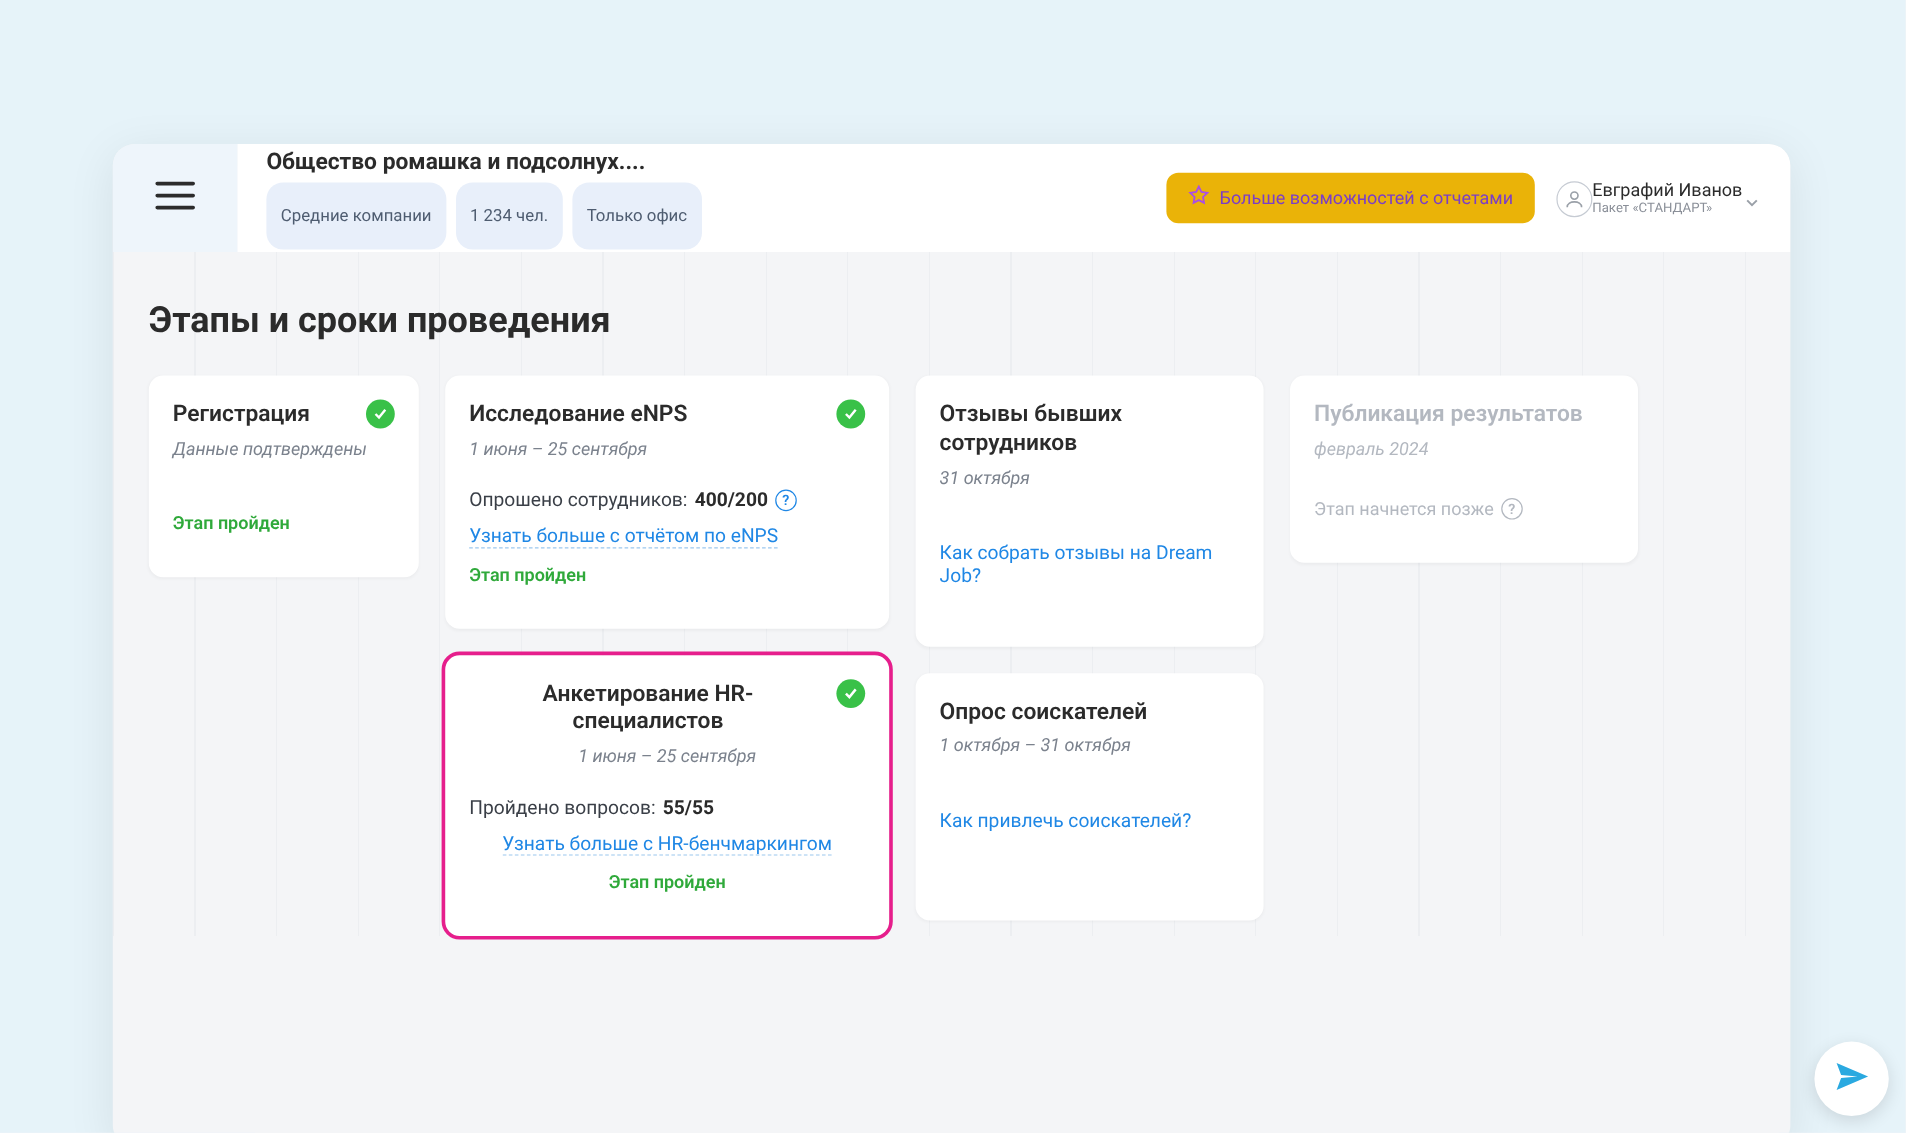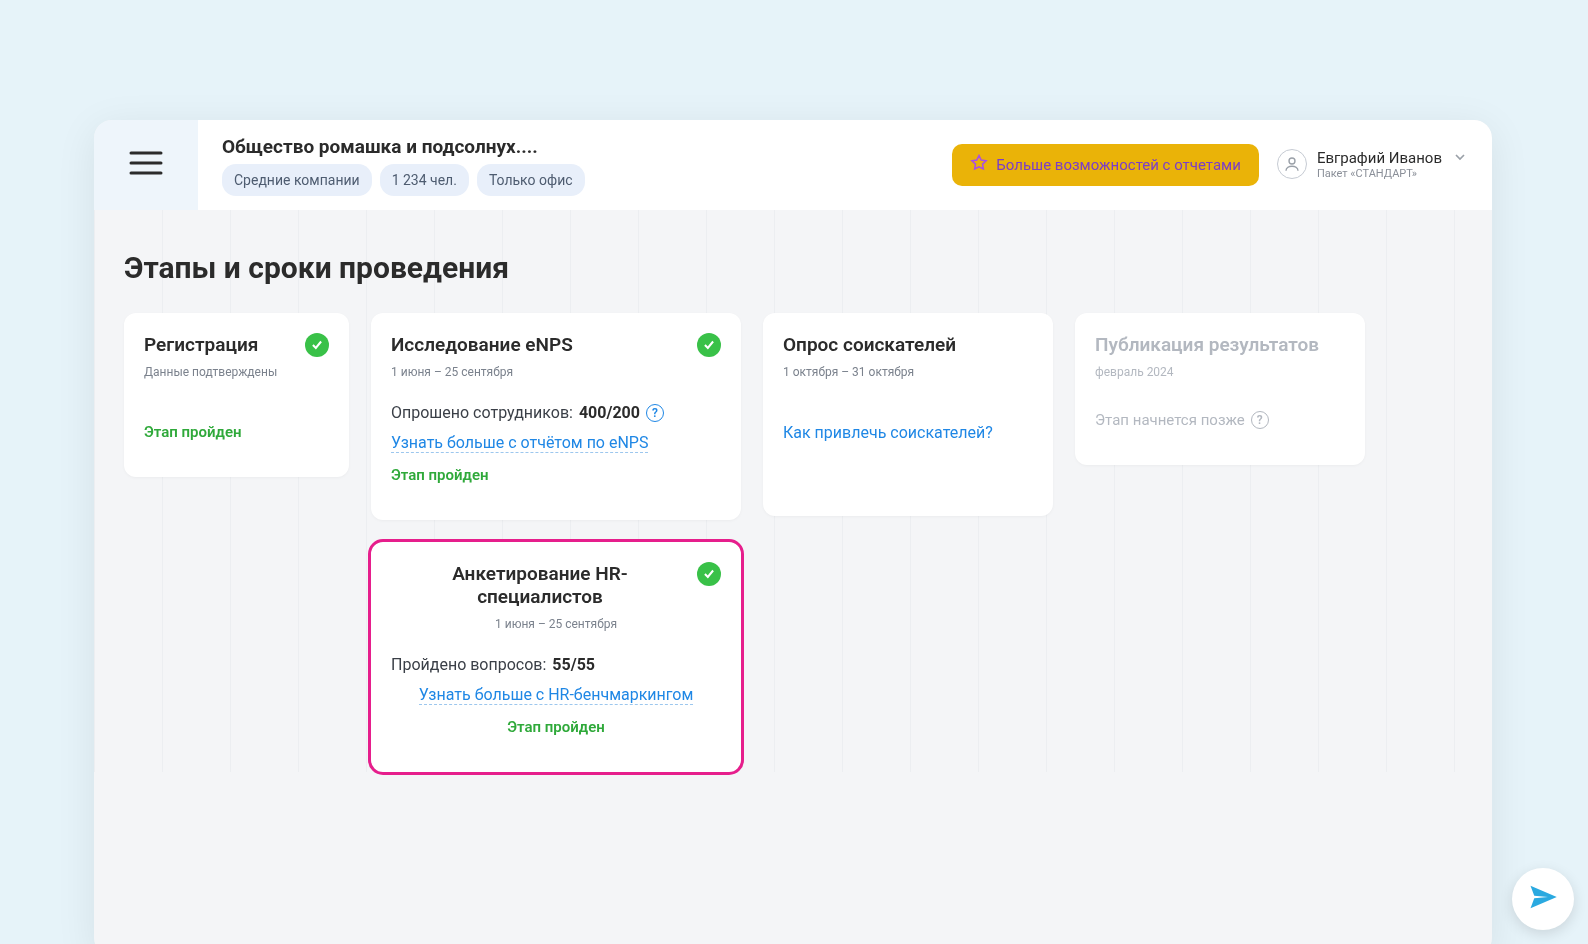--- a/index.html
+++ b/index.html
@@ -45,36 +45,36 @@
     justify-content: space-between;
     border-top-right-radius: 18px;
   }
   .header-left { display: flex; flex-direction: column; gap: 6px; }
   .org-title { font-size: 19px; font-weight: 700; color: #2b2b2b; }
   .chips { display: flex; gap: 8px; }
   .chip {
     background: #e8effa;
     color: #4e5c70;
     font-size: 14px;
-    padding: 8px 12px;
+    padding: 20px 12px;
     border-radius: 14px;
   }
   .header-right { display: flex; align-items: center; gap: 18px; }
   .promo {
     display: flex;
     align-items: center;
     gap: 8px;
     background: #eab308;
     color: #7b3ec7;
     font-size: 15px;
     padding: 10px 18px;
     border-radius: 10px;
   }
   .promo svg { width: 18px; height: 18px; }
-  .user-block { display: flex; align-items: flex-start; gap: 10px; cursor: pointer; }
+  .user-block { display: flex; align-items: flex-end; cursor: pointer; }
   .avatar {
     width: 30px; height: 30px;
     border: 1.5px solid #c6cbd3;
     border-radius: 50%;
     display: flex; align-items: center; justify-content: center;
   }
   .avatar svg { width: 18px; height: 18px; }
   .user-text { display: flex; flex-direction: column; line-height: 1.2; }
   .user-name { font-size: 15px; color: #2b2b2b; }
   .user-plan { font-size: 11px; color: #8a8f98; }
@@ -103,21 +103,21 @@
   .card.highlight { outline: 3px solid #e61e8c; border-radius: 12px; text-align: center; }
   .card-head { display: flex; align-items: flex-start; justify-content: space-between; gap: 8px; margin-bottom: 8px; }
   .card-title { font-size: 19px; font-weight: 600; color: #2b2b2b; line-height: 1.25; }
   .card-title.muted { color: #b3b8c0; }
   .check {
     width: 24px; height: 24px; flex-shrink: 0;
     background: #39c148; border-radius: 50%;
     display: flex; align-items: center; justify-content: center;
   }
   .check svg { width: 14px; height: 14px; }
-  .card-sub { font-size: 12px; color: #7b828d; margin-bottom: 24px; }
+  .card-sub { font-size: 15px; color: #7b828d; margin-bottom: 24px; font-style: italic; }
   .card-sub.tight { margin-bottom: 44px; }
   .metric { font-size: 16px; color: #3a3f47; margin-bottom: 8px; display: flex; align-items: center; gap: 6px; flex-wrap: wrap;}
   .metric .label { color: #3a3f47; }
   .metric .value { font-weight: 700; color: #2b2b2b; }
   .link {
     font-size: 16px; color: #1f87e5; text-decoration: none;
     border-bottom: 1px dashed #9cc7ee; display: inline;
     line-height: 1.6;
   }
   .link-plain { font-size: 16px; color: #1f87e5; text-decoration: none; }
@@ -245,20 +245,28 @@
           <div class="metric">
             <span class="label">Пройдено вопросов:</span>
             <span class="value">55/55</span>
           </div>
           <a class="link">Узнать больше с HR-бенчмаркингом</a>
           <div class="status-done">Этап пройден</div>
         </div>
       </div>
 
       <div class="col">
+        <div class="card">
+          <div class="card-head">
+            <div class="card-title">Отзывы бывших сотрудников</div>
+          </div>
+          <div class="card-sub tight">31 октября</div>
+          <a class="link-plain">Как собрать отзывы на Dream Job?</a>
+          <div style="height:14px"></div>
+        </div>
 
         <div class="card">
           <div class="card-head">
             <div class="card-title">Опрос соискателей</div>
           </div>
           <div class="card-sub tight">1 октября – 31 октября</div>
           <a class="link-plain">Как привлечь соискателей?</a>
           <div style="height:38px"></div>
         </div>
       </div>

